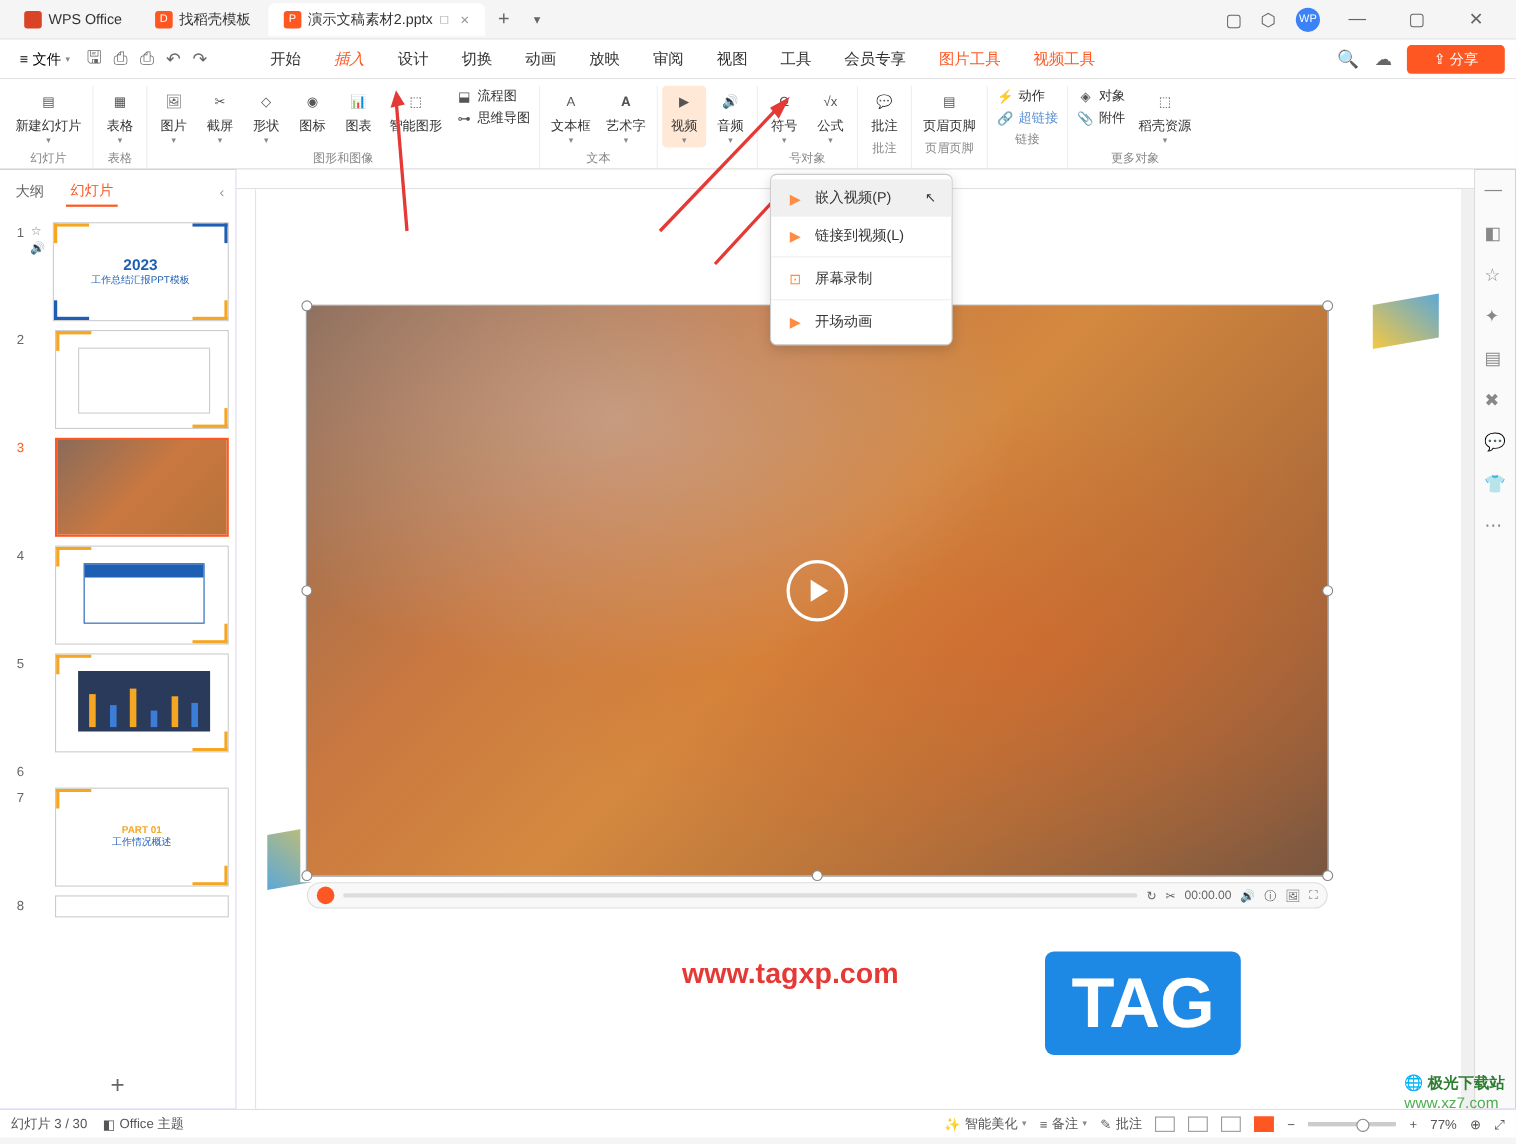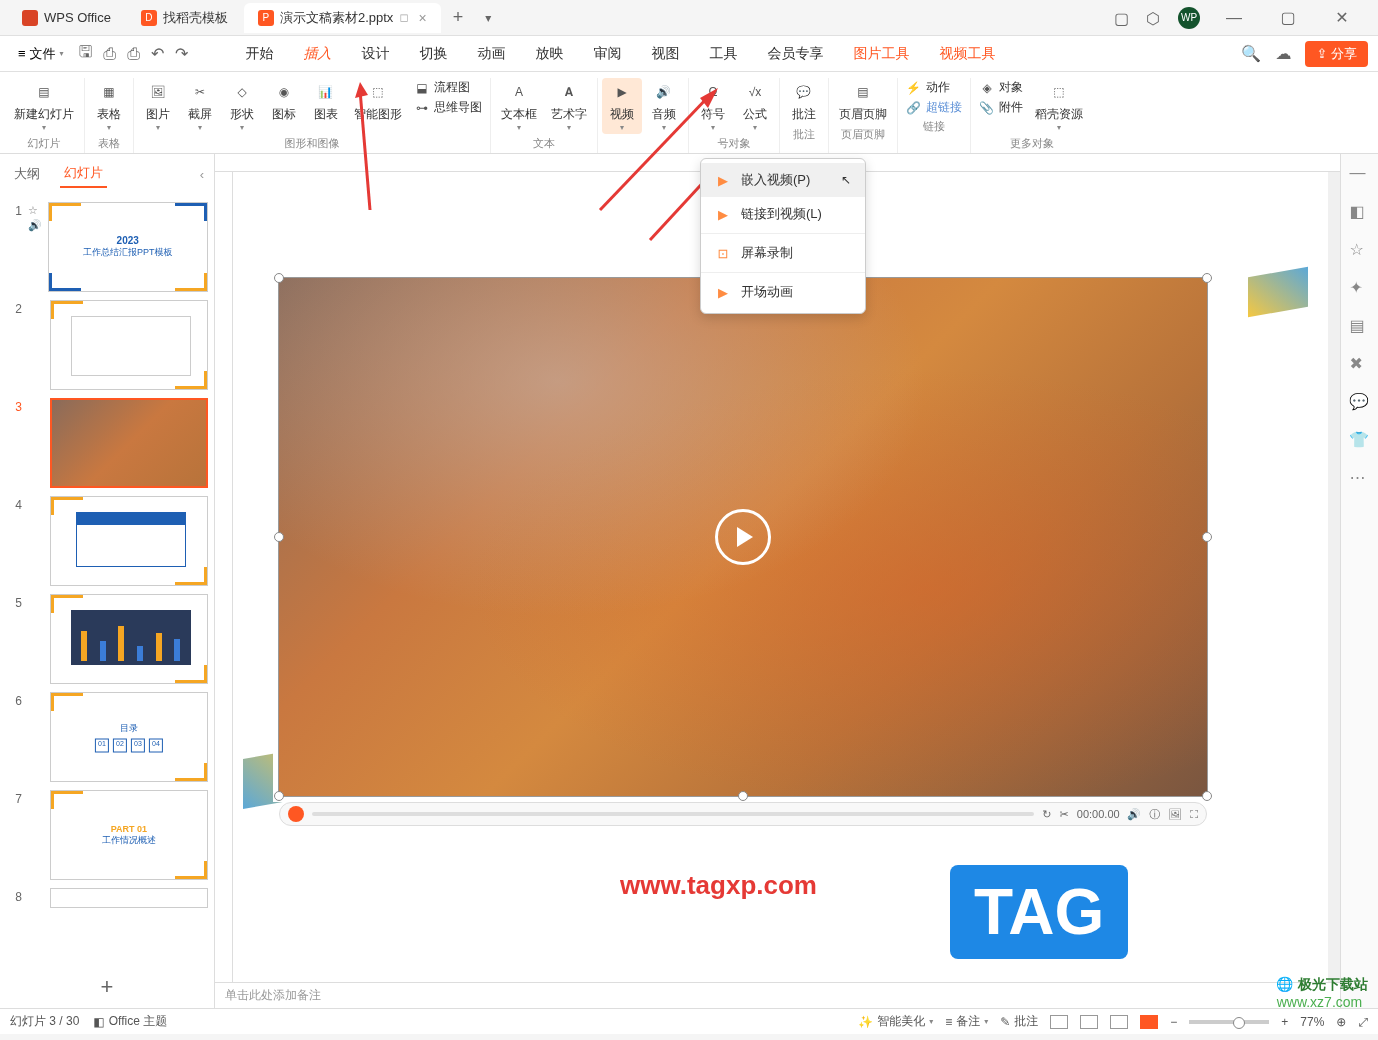--- a/index.html
+++ b/index.html
@@ -10,34 +10,34 @@
 .app-tabs { display: flex; align-items: center; gap: 2px; flex: 1; }
 .app-tab { display: flex; align-items: center; padding: 6px 14px; font-size: 13px; color: #333; gap: 6px; border-radius: 6px 6px 0 0; cursor: pointer; }
 .app-tab.active { background: #fff; }
 .app-tab .icon { width: 16px; height: 16px; display: inline-flex; align-items: center; justify-content: center; }
 .wps-icon { background: #d94426; border-radius: 3px; width: 16px; height: 16px; }
 .doc-icon { background: #ff5722; border-radius: 3px; width: 16px; height: 16px; color: #fff; font-size: 10px; text-align: center; line-height: 16px; }
 .tab-close { color: #999; font-size: 14px; margin-left: 4px; }
 .new-tab { padding: 4px 10px; color: #666; font-size: 18px; cursor: pointer; }
 .titlebar-right { display: flex; align-items: center; gap: 14px; padding-right: 8px; }
 .tb-icon { width: 18px; height: 18px; color: #666; cursor: pointer; }
-.avatar { width: 22px; height: 22px; border-radius: 50%; background: #14532d; color: #fff; font-size: 10px; text-align: center; line-height: 22px; }
+.avatar { width: 22px; height: 22px; border-radius: 50%; background: #3b82f6; color: #fff; font-size: 10px; text-align: center; line-height: 22px; }
 .win-btn { width: 40px; height: 28px; display: flex; align-items: center; justify-content: center; color: #666; cursor: pointer; }
 
 
 .menubar { height: 36px; background: #fff; display: flex; align-items: center; padding: 0 10px; border-bottom: 1px solid #e0e0e0; }
 .menu-left { display: flex; align-items: center; gap: 4px; }
 .menu-file { display: flex; align-items: center; gap: 4px; padding: 4px 8px; font-size: 13px; cursor: pointer; }
 .qa-icon { width: 20px; height: 20px; display: flex; align-items: center; justify-content: center; color: #666; cursor: pointer; }
 .menu-tabs { display: flex; align-items: center; gap: 2px; margin-left: 40px; }
 .menu-tab { padding: 6px 14px; font-size: 14px; color: #333; cursor: pointer; }
 .menu-tab.active { color: #ff5722; font-style: italic; }
 .menu-tab.orange { color: #ff5722; }
 .menubar-right { margin-left: auto; display: flex; align-items: center; gap: 12px; }
-.share-btn { background: #ff5722; color: #fff; padding: 4px 11px; border-radius: 4px; font-size: 13px; cursor: pointer; }
+.share-btn { background: #ff5722; color: #fff; padding: 4px 24px; border-radius: 4px; font-size: 13px; cursor: pointer; }
 
 
 .ribbon { background: #fff; padding: 6px 4px 0; border-bottom: 1px solid #ddd; display: flex; }
 .ribbon-group { display: flex; flex-direction: column; align-items: center; padding: 0 4px; border-right: 1px solid #eee; }
 .ribbon-row { display: flex; align-items: flex-start; gap: 2px; }
 .ribbon-btn { display: flex; flex-direction: column; align-items: center; padding: 2px 6px; cursor: pointer; font-size: 12px; color: #333; min-width: 40px; }
 .ribbon-btn.highlighted { background: #ffe8d6; border-radius: 4px; }
 .ribbon-btn .ricon { width: 24px; height: 24px; display: flex; align-items: center; justify-content: center; color: #555; margin-bottom: 2px; }
 .ribbon-btn.small { flex-direction: row; min-width: auto; padding: 1px 4px; gap: 4px; }
 .ribbon-btn.small .ricon { width: 16px; height: 16px; margin: 0; }
@@ -364,21 +364,21 @@
         <div class="slide-num">1</div>
         <div class="slide-icons">
             <span>☆</span>
             <span>🔊</span>
           </div>
         <div class="slide-thumb">
           <div class="th-corner tl"></div>
             <div class="th-corner tr"></div>
             <div class="th-corner bl"></div>
             <div class="th-corner br"></div>
-          <div class="th-text"><b style="color:#1e5fb3;font-size:10px">2023</b><br><span>工作总结汇报PPT模板</span></div>
+          <div class="th-text"><b style="color:#1e5fb3;font-size:14px">2023</b><br><span>工作总结汇报PPT模板</span></div>
         </div>
       </div>
       <div class="slide-item">
         <div class="slide-num">2</div>
         <div class="slide-thumb" style="margin-left:22px">
           <div class="th-corner tl"></div>
             <div class="th-corner br"></div>
           <div style="position:absolute;left:20px;top:15px;width:120px;height:60px;border:1px solid #ccc"></div>
         </div>
       </div>
@@ -406,30 +406,20 @@
               <div style="width:6px;height:20px;background:#3b7dd8"></div>
               <div style="width:6px;height:35px;background:#f5a623"></div>
               <div style="width:6px;height:15px;background:#3b7dd8"></div>
               <div style="width:6px;height:28px;background:#f5a623"></div>
               <div style="width:6px;height:22px;background:#3b7dd8"></div>
           </div>
         </div>
       </div>
       <div class="slide-item">
         <div class="slide-num">6</div>
-        <div class="slide-thumb" style="margin-left:22px">
-          <div class="th-corner tl"></div>
-            <div class="th-corner br"></div>
-          <div class="th-text"><span>目录</span><br><span style="display:flex;gap:4px;justify-content:center;margin-top:4px">
-                <span style="width:14px;height:14px;border:1px solid #1e5fb3;font-size:7px">01</span>
-                <span style="width:14px;height:14px;border:1px solid #1e5fb3;font-size:7px">02</span>
-                <span style="width:14px;height:14px;border:1px solid #1e5fb3;font-size:7px">03</span>
-                <span style="width:14px;height:14px;border:1px solid #1e5fb3;font-size:7px">04</span>
-              </span></div>
-        </div>
       </div>
       <div class="slide-item">
         <div class="slide-num">7</div>
         <div class="slide-thumb" style="margin-left:22px">
           <div class="th-corner tl"></div>
             <div class="th-corner br"></div>
           <div class="th-text"><b style="color:#f5a623">PART 01</b><br><span>工作情况概述</span></div>
         </div>
       </div>
       <div class="slide-item">
@@ -467,23 +457,20 @@
               <span>00:00.00</span>
               <span>🔊</span>
               <span>ⓘ</span>
               <span>🖼</span>
               <span>⛶</span>
             </div>
           </div>
         </div>
       </div>
       <div class="scroll-v"></div>
-    </div>
-    <div class="notes">
-      <span>单击此处添加备注</span>
     </div>
   </div>
 
   <div class="right-sidebar">
     <span class="rs-icon">—</span>
     <span class="rs-icon">◧</span>
     <span class="rs-icon">☆</span>
     <span class="rs-icon">✦</span>
     <span class="rs-icon">▤</span>
     <span class="rs-icon">✖</span>

